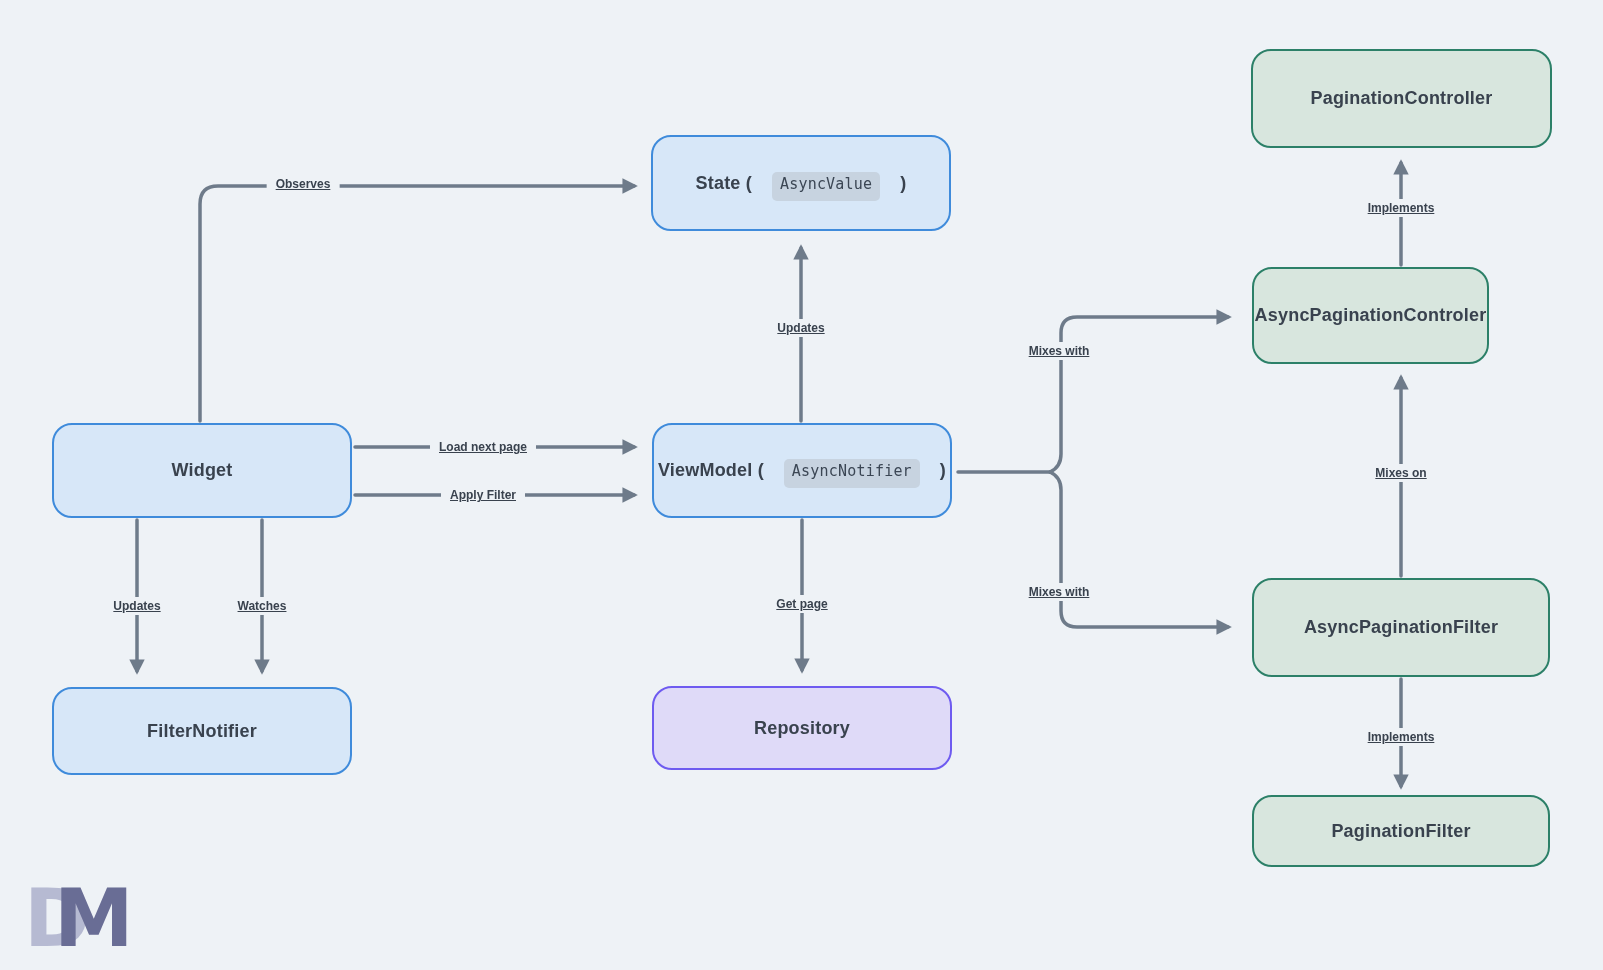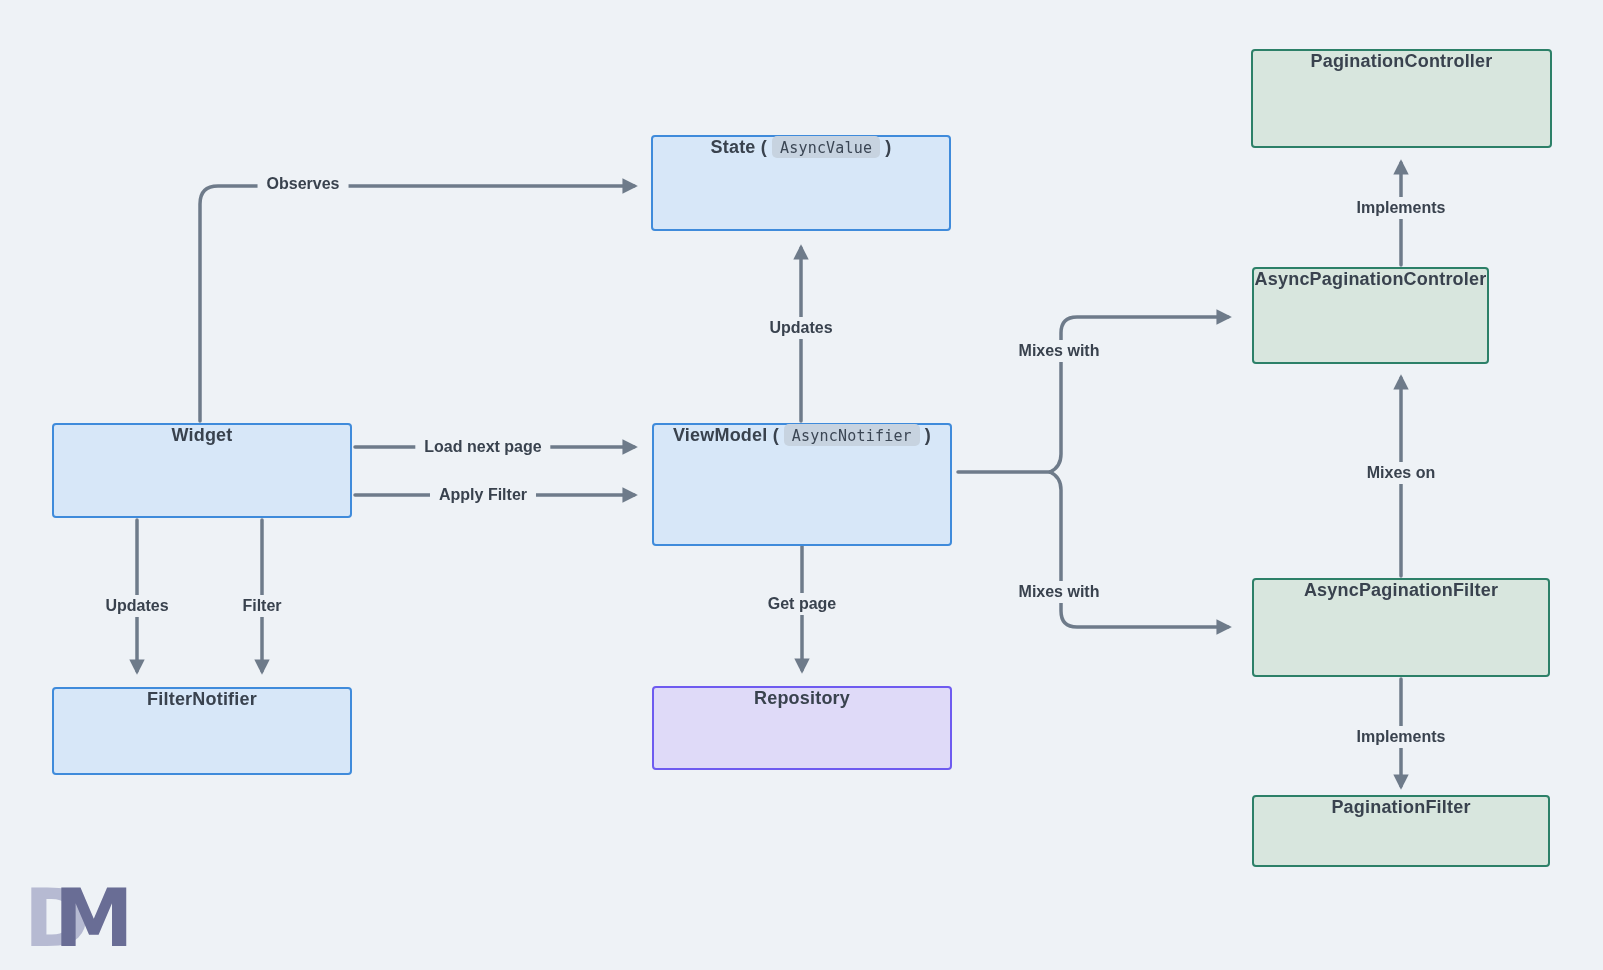--- a/index.html
+++ b/index.html
@@ -10,35 +10,35 @@
     --logo_d:#b6bad2; --logo_m:#696d95;
   }
   html,body{margin:0;padding:0;background:var(--page_bg);}
   .canvas{
     position:relative;width:1603px;height:970px;background:var(--page_bg);
     font-family:"Liberation Sans",sans-serif;color:var(--text);overflow:hidden;
   }
   svg.wires{position:absolute;left:0;top:0;z-index:1;}
   .connector{fill:none;stroke:var(--arrow,#6e7b8a);stroke-width:3.5;stroke-linecap:round;stroke-linejoin:round;}
   .node{
-    position:absolute;z-index:2;display:flex;justify-content:center;
-    border-radius:4px;border:2px solid;box-sizing:border-box;
+    position:absolute;z-index:2;display:flex;align-items:center;justify-content:center;
+    border-radius:20px;border:2px solid;box-sizing:border-box;
     font-size:18px;font-weight:600;letter-spacing:.2px;white-space:nowrap;
   }
   .node.blue{background:var(--blue_fill);border-color:var(--blue_border);}
   .node.green{background:var(--green_fill);border-color:var(--green_border);}
   .node.purple{background:var(--purple_fill);border-color:var(--purple_border);}
   .pill{
     font-family:"DejaVu Sans Mono",monospace;font-size:15px;font-weight:500;
-    background:var(--pill_bg);border-radius:5px;padding:3px 8px 1px;margin:0 5px;color:#3b4654;
+    background:var(--pill_bg);border-radius:5px;padding:3px 8px 8px;margin:0 20px;color:#3b4654;
   }
   .edge-label{
     position:absolute;z-index:3;transform:translate(-50%,-50%);
-    background:var(--page_bg);padding:2px 9px;font-size:16px;font-weight:600;
-    color:var(--text);white-space:nowrap;
+    background:var(--page_bg);padding:2px 9px;font-size:12px;font-weight:600;
+    color:var(--text);white-space:nowrap;text-decoration:underline;
   }
   .logo{position:absolute;left:24px;top:870px;z-index:2;}
   .logo text{font-family:"DejaVu Sans",sans-serif;font-weight:bold;font-size:80px;}
 </style>
 </head>
 <body>
 
 <div class="canvas">
 
   <svg class="wires" width="1603" height="970" viewBox="0 0 1603 970">
@@ -63,21 +63,21 @@
   </svg>
 
   <div class="node blue" style="left:651px;top:135px;width:300px;height:96px">
     <span><span>State (</span><code class="pill">AsyncValue</code><span>)</span></span>
   </div>
 
   <div class="node blue" style="left:52px;top:423px;width:300px;height:95px">
     <span>Widget</span>
   </div>
 
-  <div class="node blue" style="left:652px;top:423px;width:300px;height:123px">
+  <div class="node blue" style="left:652px;top:423px;width:300px;height:95px">
     <span><span>ViewModel (</span><code class="pill">AsyncNotifier</code><span>)</span></span>
   </div>
 
   <div class="node blue" style="left:52px;top:687px;width:300px;height:88px">
     <span>FilterNotifier</span>
   </div>
 
   <div class="node purple" style="left:652px;top:686px;width:300px;height:84px">
     <span>Repository</span>
   </div>
@@ -97,21 +97,21 @@
   <div class="node green" style="left:1252px;top:795px;width:298px;height:72px">
     <span>PaginationFilter</span>
   </div>
 
   <span class="edge-label" style="left:303px;top:184px">Observes</span>
   <span class="edge-label" style="left:483px;top:447px">Load next page</span>
   <span class="edge-label" style="left:483px;top:495px">Apply Filter</span>
   <span class="edge-label" style="left:801px;top:328px">Updates</span>
   <span class="edge-label" style="left:802px;top:604px">Get page</span>
   <span class="edge-label" style="left:137px;top:606px">Updates</span>
-  <span class="edge-label" style="left:262px;top:606px">Filter</span>
+  <span class="edge-label" style="left:262px;top:606px">Watches</span>
   <span class="edge-label" style="left:1059px;top:351px">Mixes with</span>
   <span class="edge-label" style="left:1059px;top:592px">Mixes with</span>
   <span class="edge-label" style="left:1401px;top:208px">Implements</span>
   <span class="edge-label" style="left:1401px;top:473px">Mixes on</span>
   <span class="edge-label" style="left:1401px;top:737px">Implements</span>
 
   <svg class="logo" width="130" height="90" viewBox="0 0 130 90">
     <text x="0" y="76" fill="#b6bad2">D</text>
     <text x="30" y="76" fill="#696d95">M</text>
   </svg>

